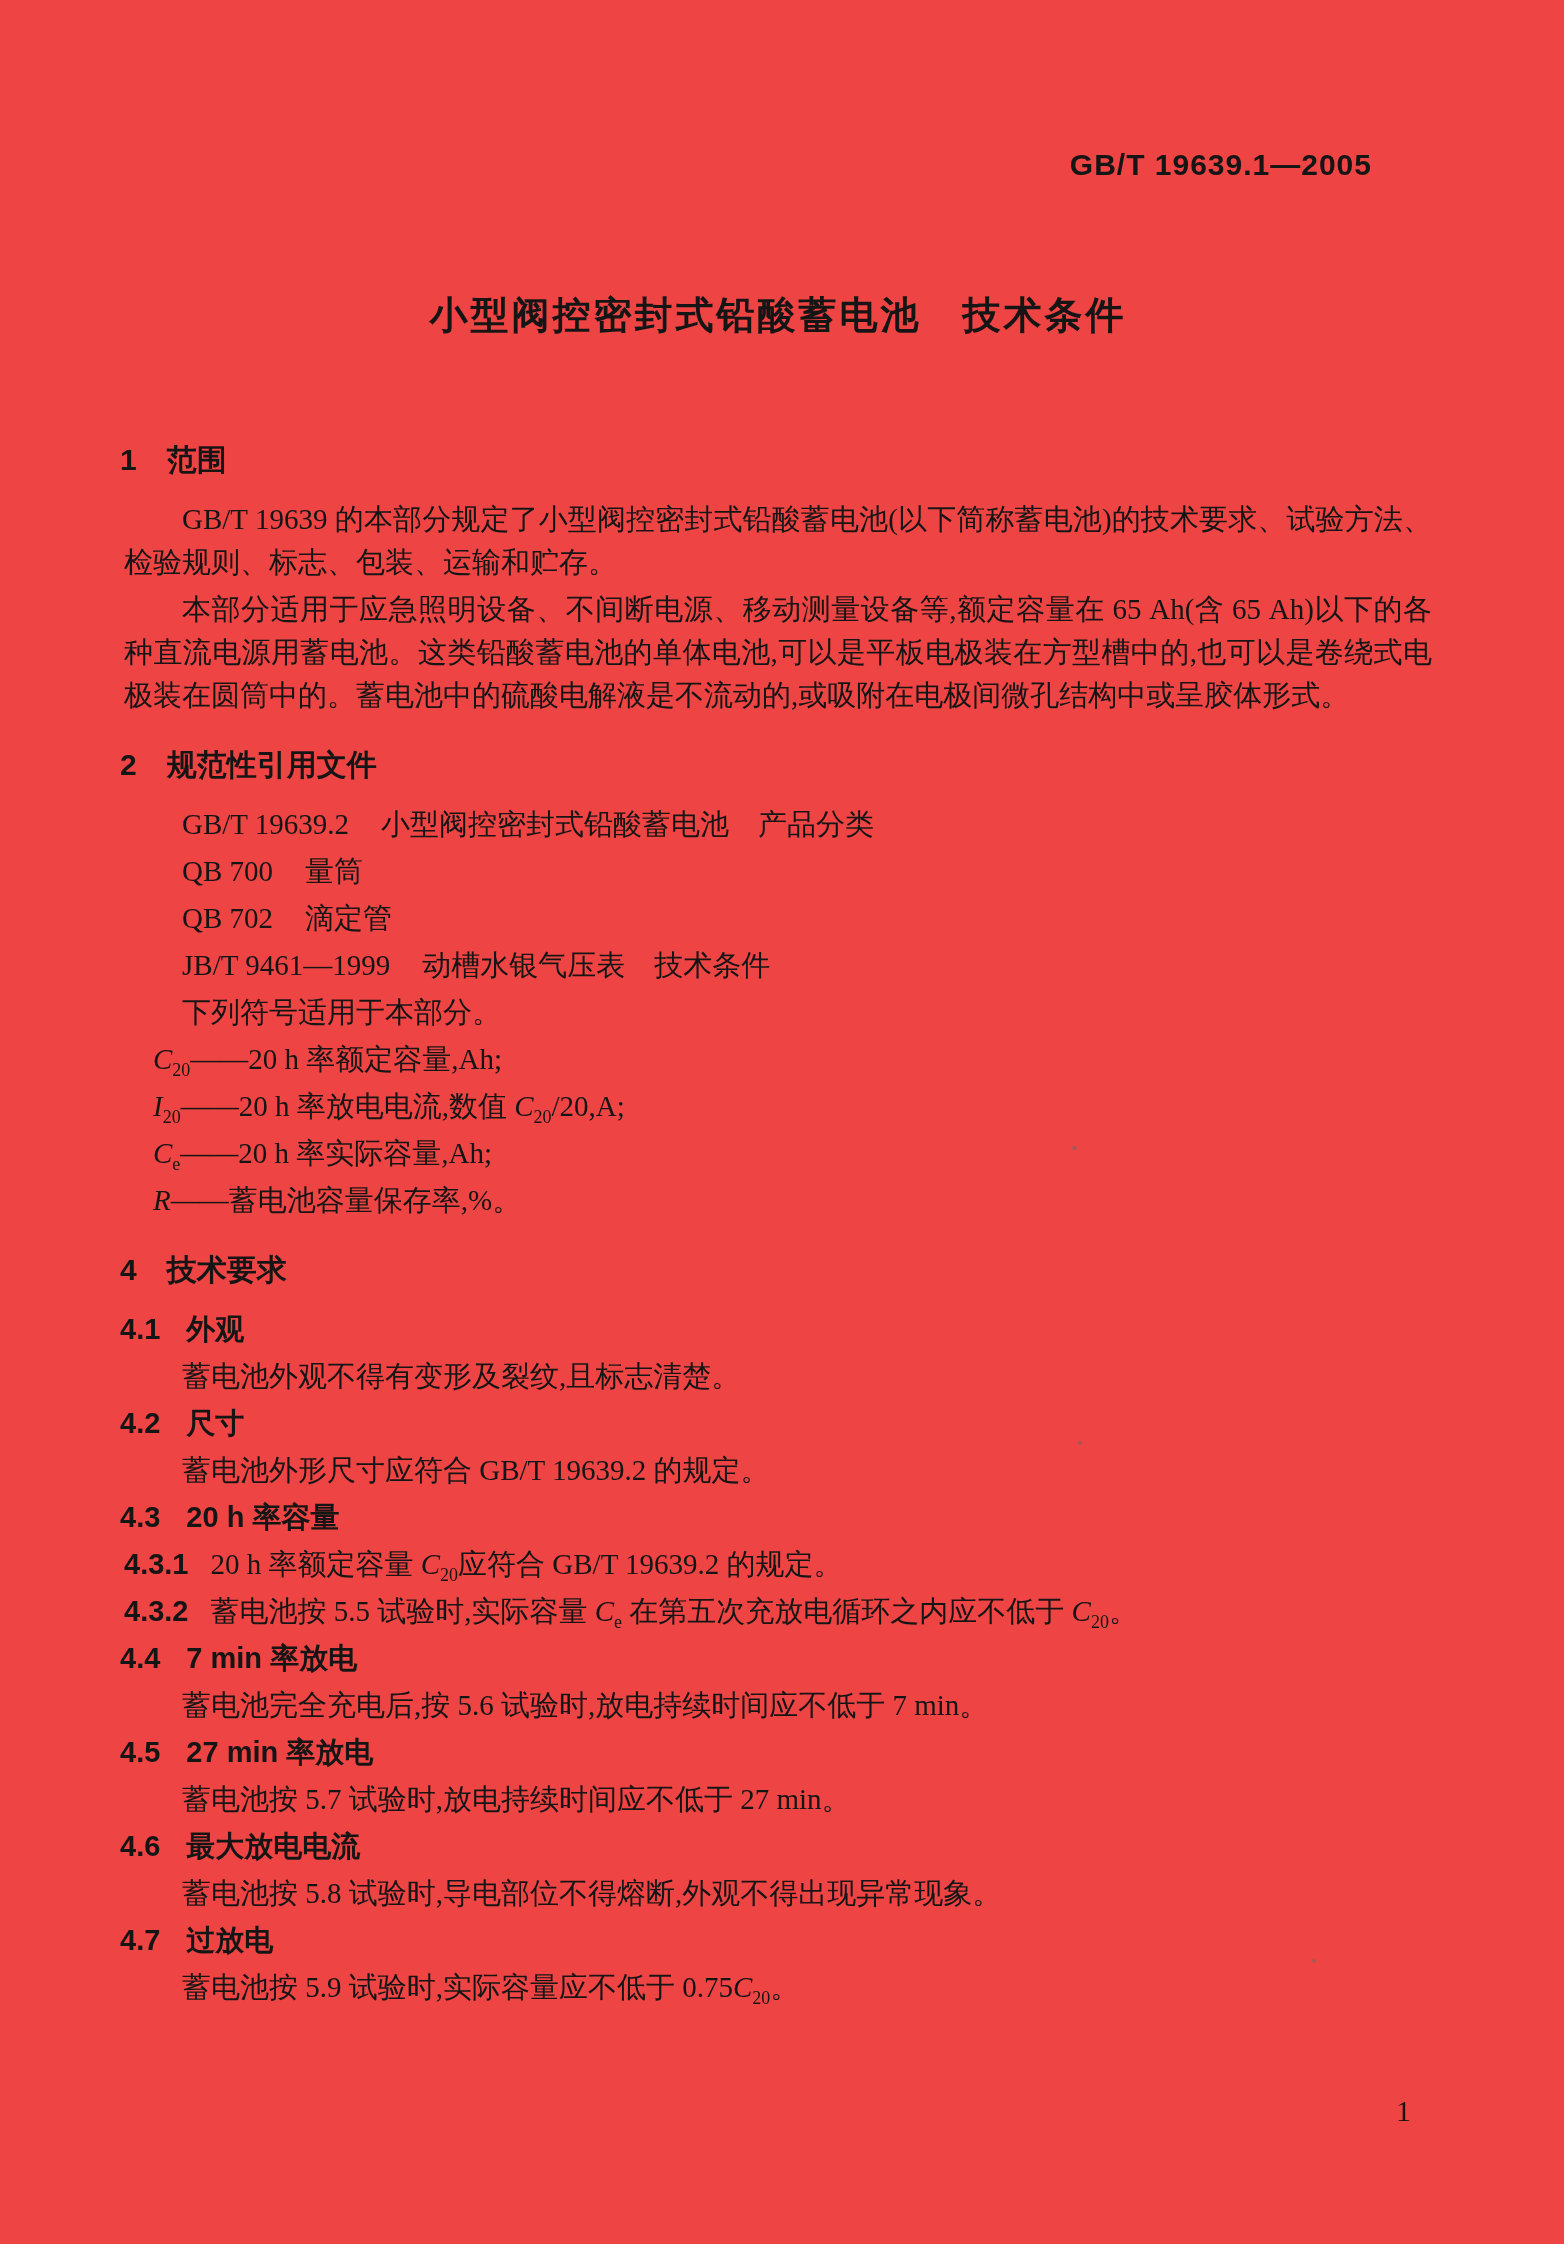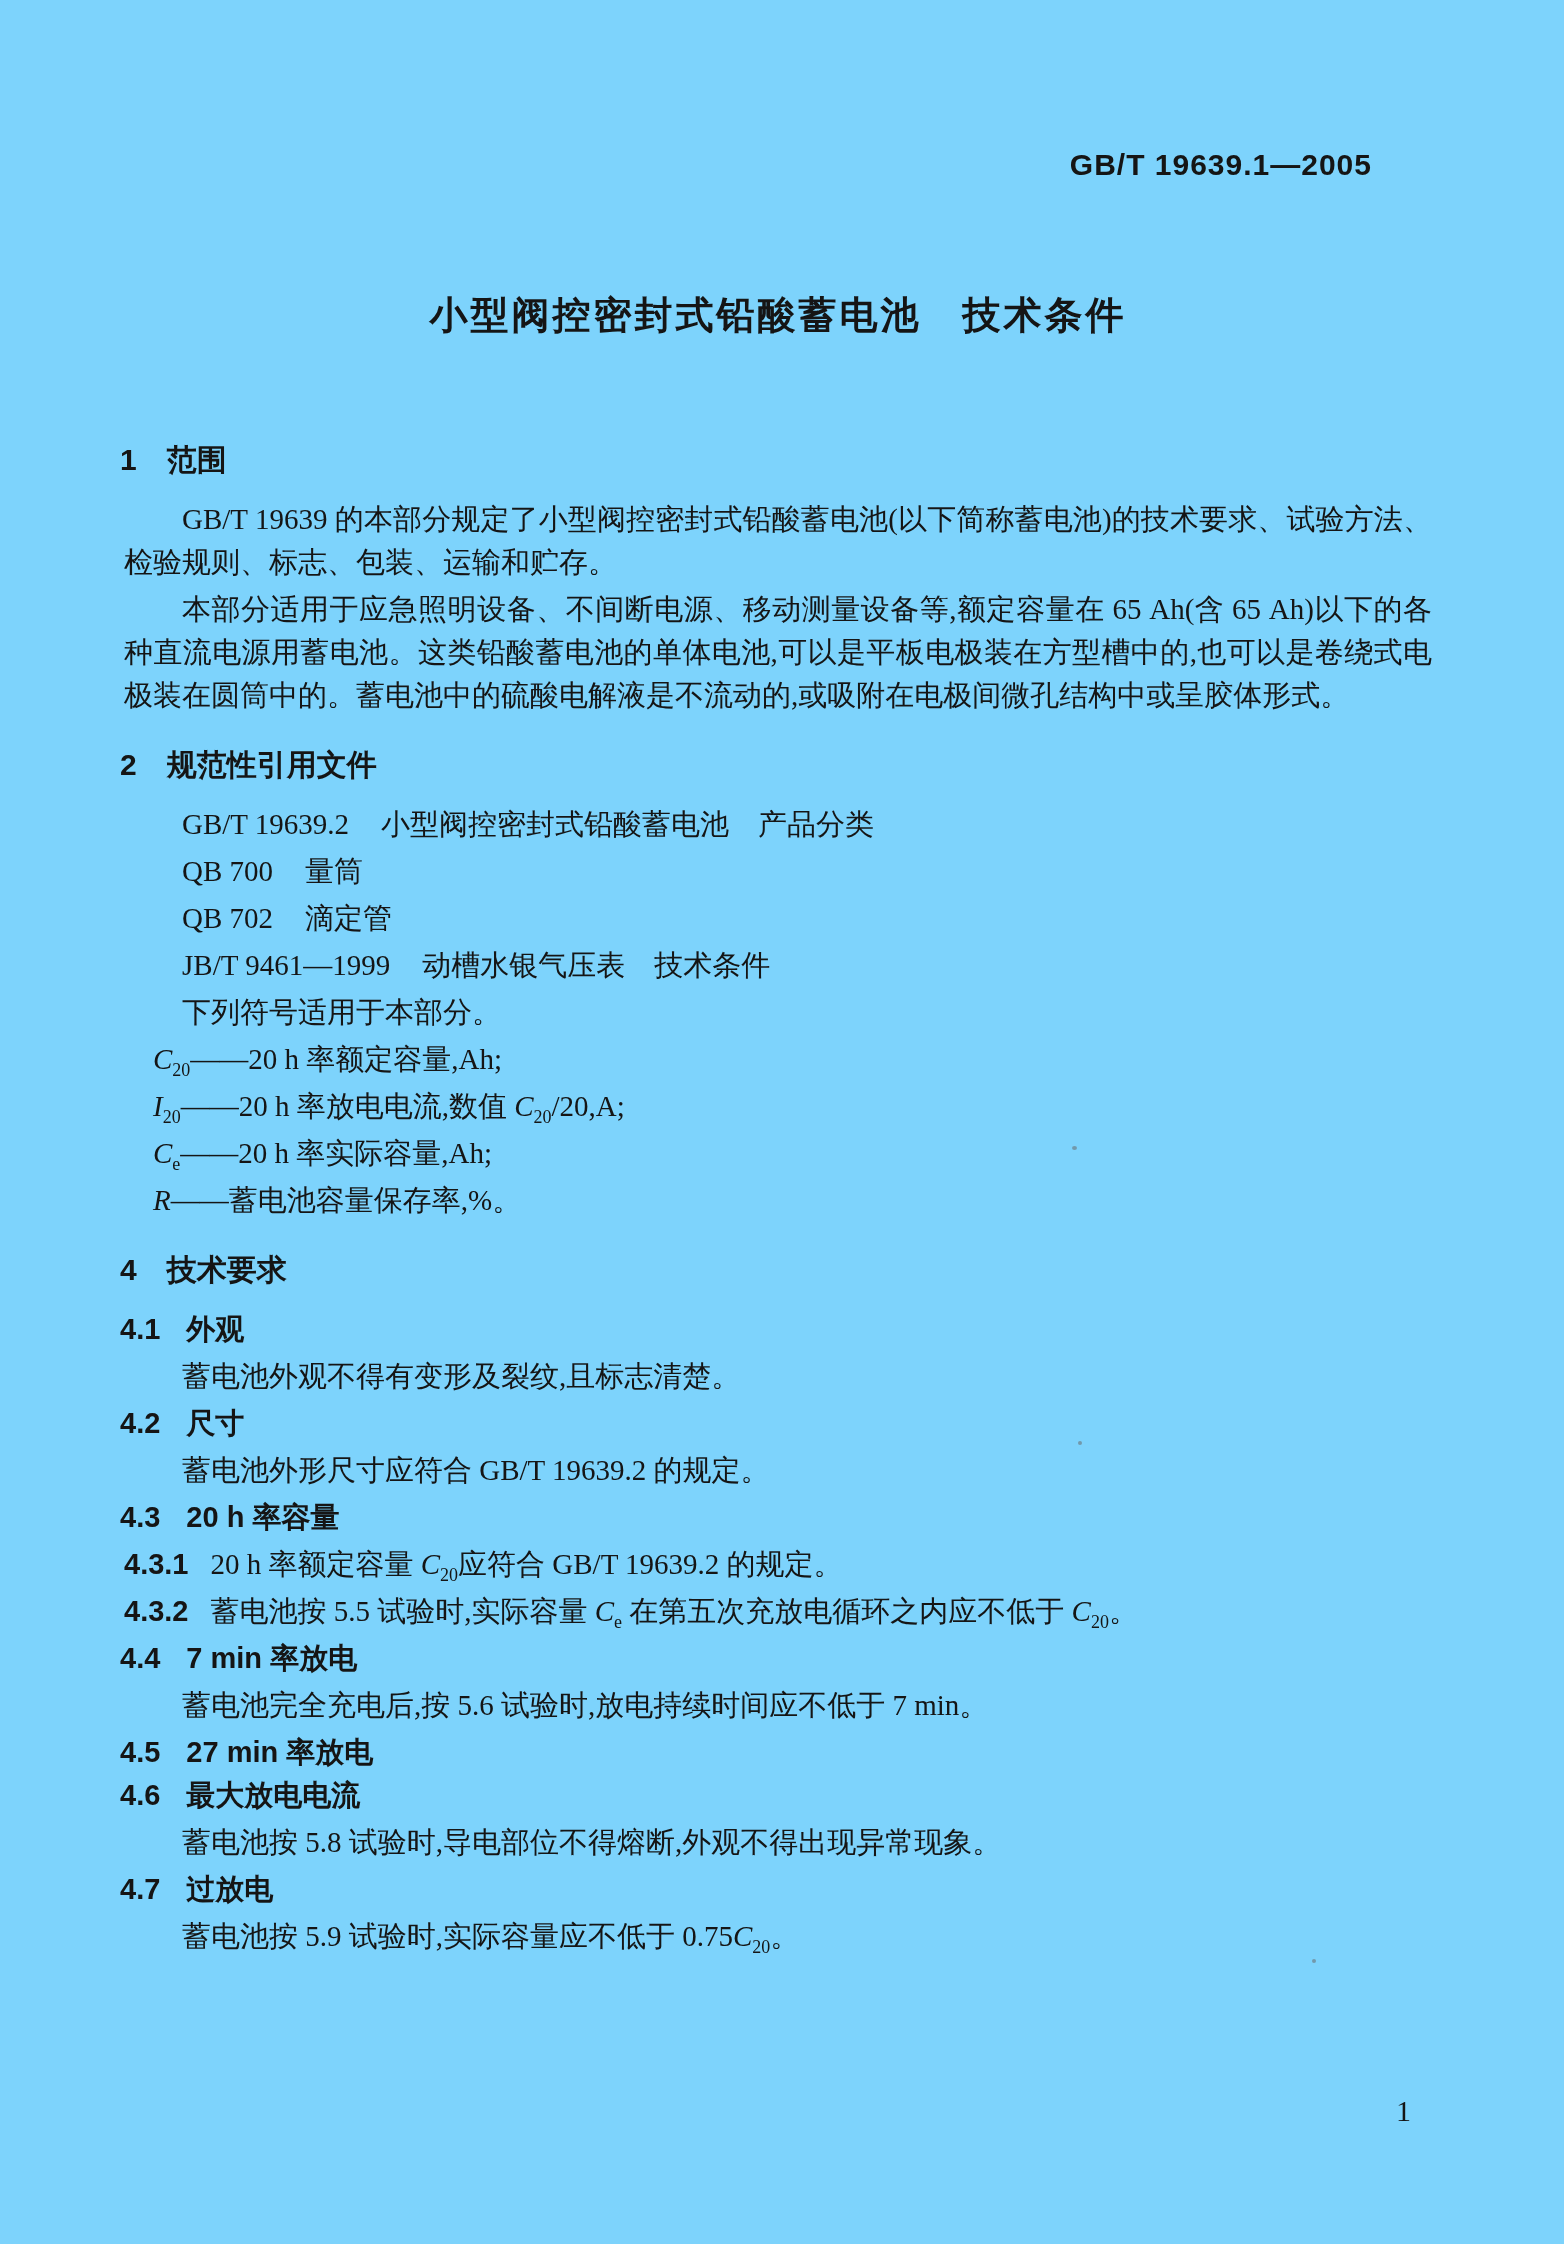--- a/index.html
+++ b/index.html
@@ -1,19 +1,19 @@
 <!DOCTYPE html>
 <html><head>
 <meta charset="utf-8">
 <style>
   html,body { margin:0; padding:0; background:#ffffff; }
   .page {
     position:relative;
     width:1564px; height:2244px;
-    background:#7dd3fc;
+    background:#ef4444;
     font-family:"Liberation Serif","DejaVu Serif",serif;
     color:#151515;
     overflow:hidden;
   }
   .content { padding:150px 128px 0 120px; }
 
   .doc-header {
     text-align:right;
     padding-right:64px;
     font-family:"Liberation Sans","DejaVu Sans",sans-serif;
@@ -126,20 +126,21 @@
     <p class="body clause"><span class="num">4.3.2</span><span>蓄电池按 5.5 试验时,实际容量 </span><i class="var">C</i><sub>e</sub><span> 在第五次充放电循环之内应不低于 </span><i class="var">C</i><sub>20</sub><span>。</span></p>
 
     <div class="sub-heading">
       <span class="num">4.4</span><span class="lbl">7 min 率放电</span>
     </div>
     <p class="body indent">蓄电池完全充电后,按 5.6 试验时,放电持续时间应不低于 7 min。</p>
 
     <div class="sub-heading">
       <span class="num">4.5</span><span class="lbl">27 min 率放电</span>
     </div>
+    <p class="body indent">蓄电池按 5.7 试验时,放电持续时间应不低于 27 min。</p>
 
     <div class="sub-heading">
       <span class="num">4.6</span><span class="lbl">最大放电电流</span>
     </div>
     <p class="body indent">蓄电池按 5.8 试验时,导电部位不得熔断,外观不得出现异常现象。</p>
 
     <div class="sub-heading">
       <span class="num">4.7</span><span class="lbl">过放电</span>
     </div>
     <p class="body indent"><span>蓄电池按 5.9 试验时,实际容量应不低于 0.75</span><i class="var">C</i><sub>20</sub><span>。</span></p>

